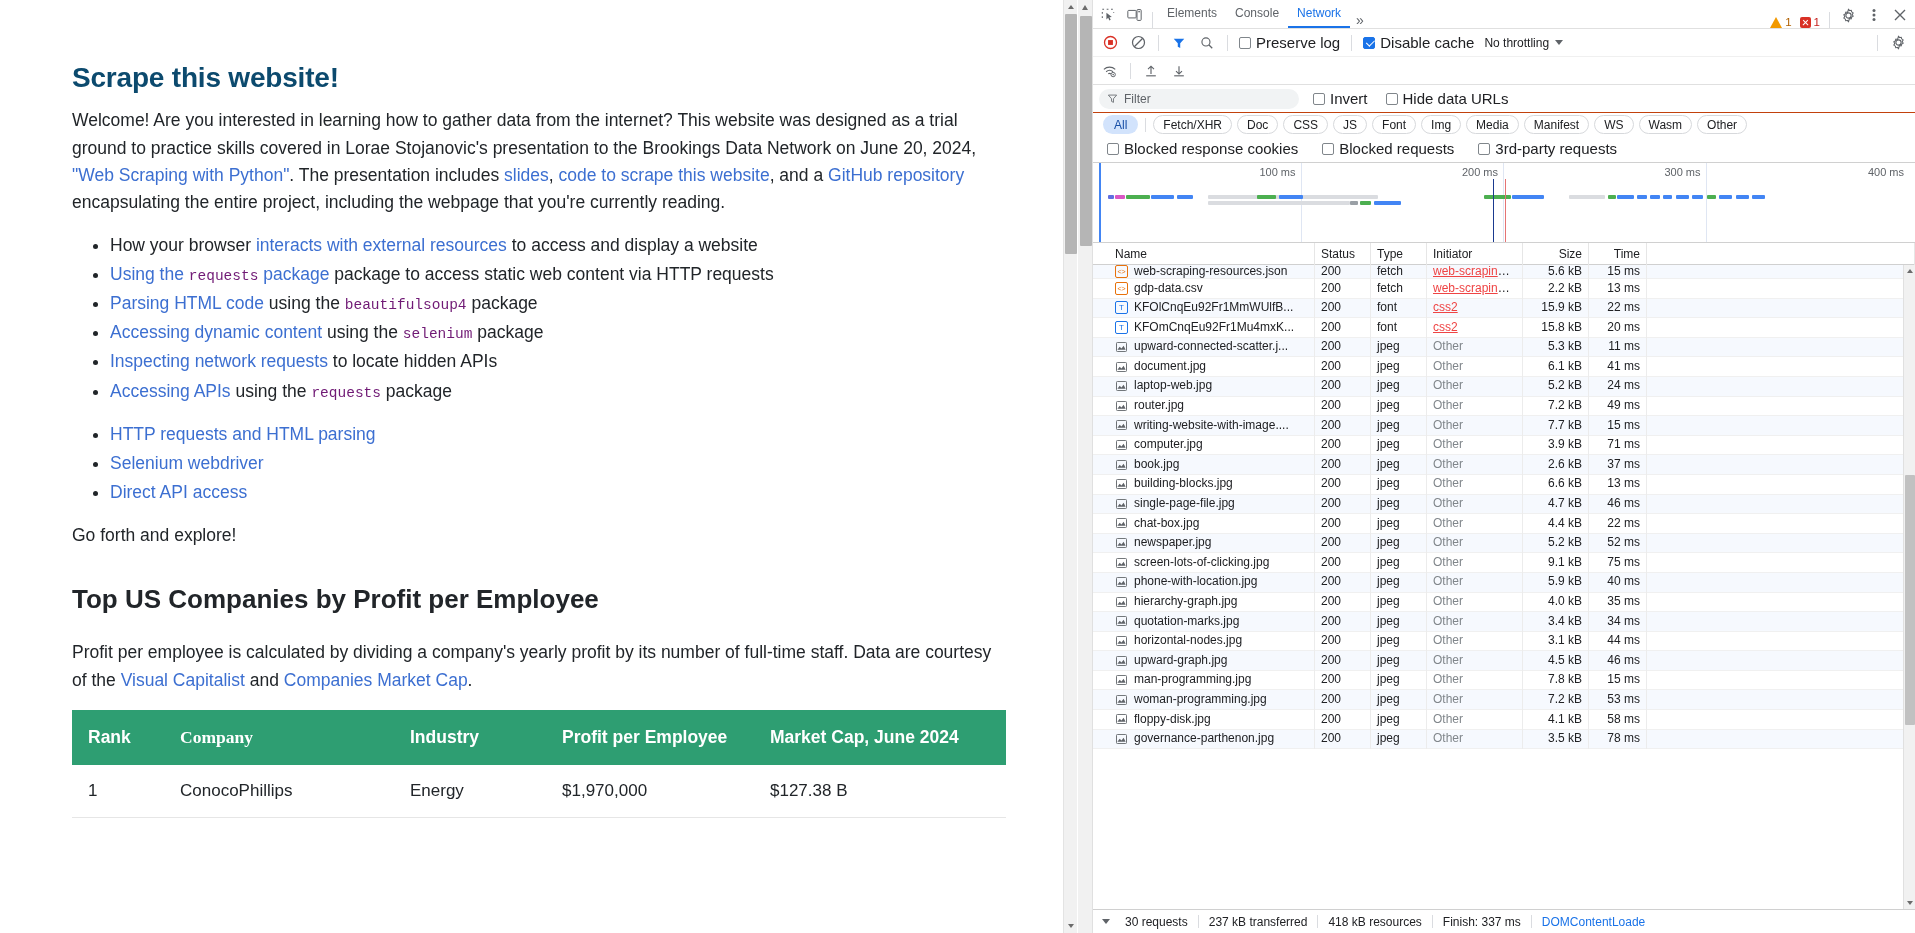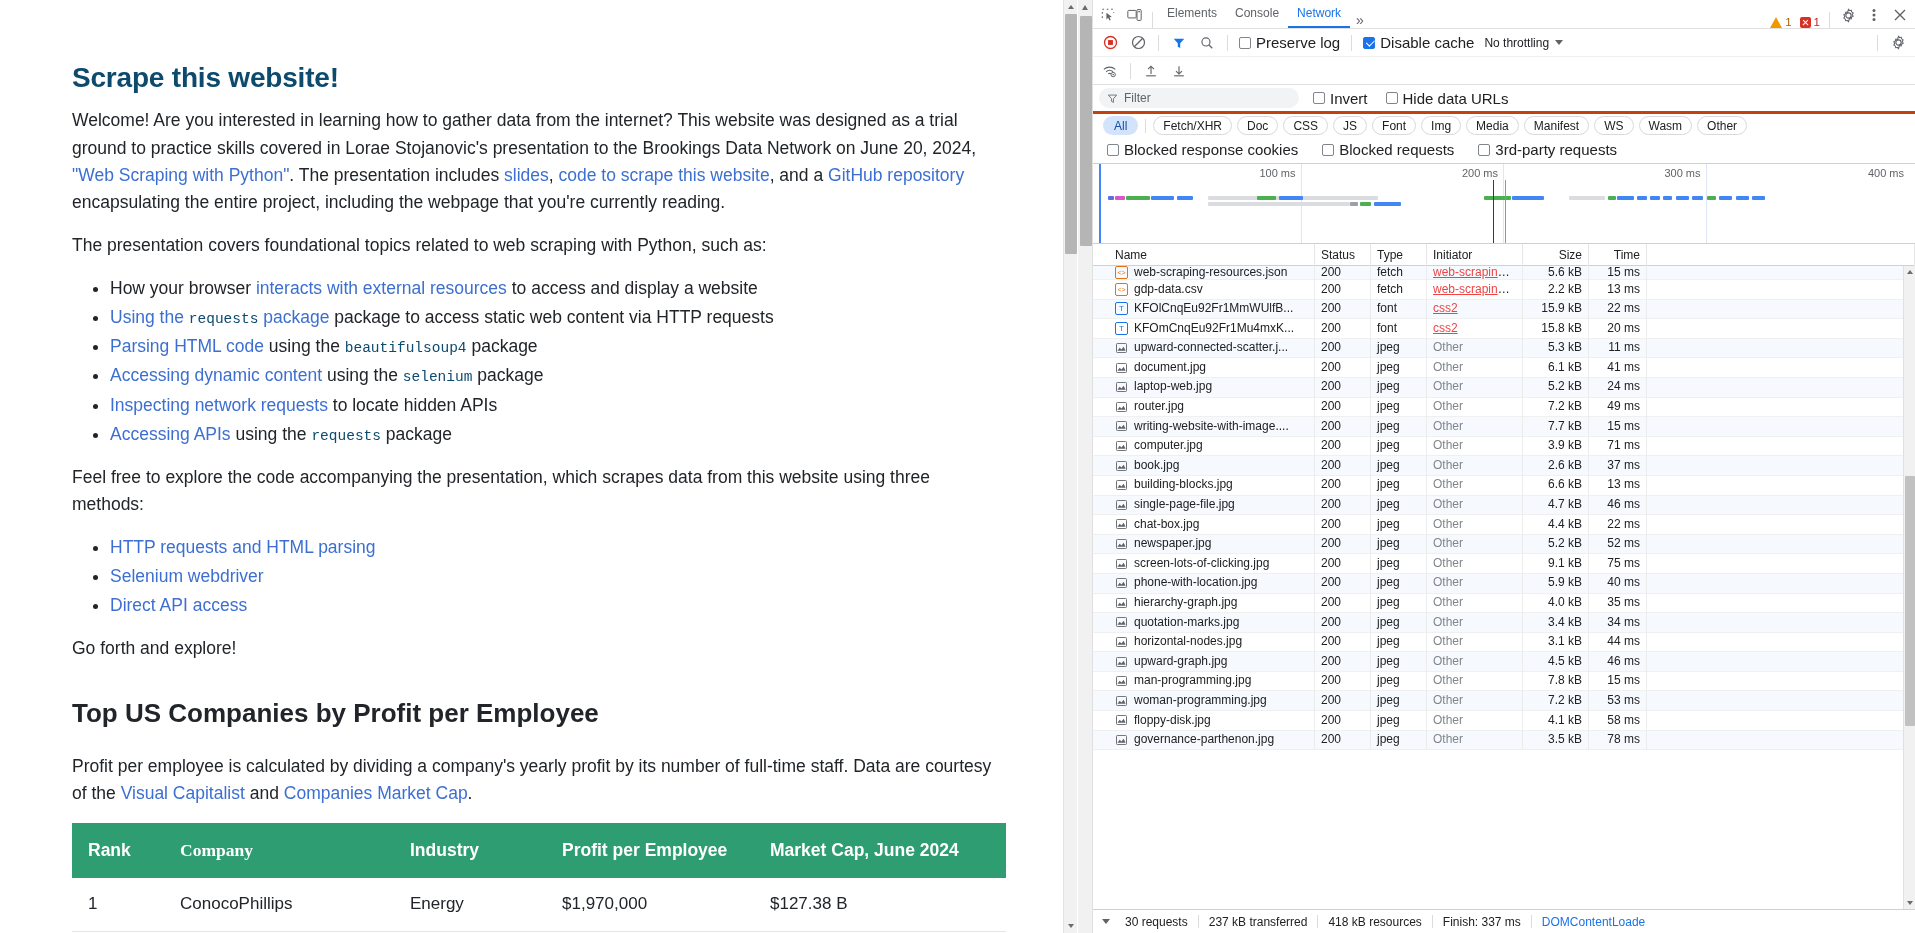--- a/index.html
+++ b/index.html
@@ -36,21 +36,21 @@
     font-size: 26px;
     font-weight: 700;
     margin: 30px 0 20px 0;
     color: #212529;
   }
   p.para { margin: 0 0 16px 0; }
   a.link { color: #3c6fd1; text-decoration: none; }
   code.mono {
     font-family: "Liberation Mono", monospace;
     font-size: 14.5px;
-    color: #0c4a6e;
+    color: #701a75;
   }
   ul.bullets { margin: 0 0 16px 0; padding-left: 38px; }
   ul.bullets li { margin: 0 0 2px 0; }
 
   
   .page-scrollbar {
     position: absolute; top: 0; right: 0;
     width: 14px; height: 933px;
     background: #f1f1f1;
     border-left: 1px solid #e3e3e3;
@@ -185,21 +185,21 @@
     display: flex; align-items: center;
     padding: 0 4px; gap: 2px;
     border-bottom: 1px solid #e0e0e0;
   }
 
   
   .dt-filterbar {
     min-height: 28px;
     display: flex; align-items: center;
     padding: 3px 6px; gap: 10px;
-    border-bottom: 3px solid #c2410c;
+    border-bottom: 1px solid #c2410c;
   }
   .filter-input {
     flex: 1; max-width: 200px;
     height: 20px;
     background: #f1f3f4; border-radius: 10px;
     display: flex; align-items: center; gap: 6px;
     padding: 0 8px;
     color: #5f6368; font-size: 12px;
     cursor: text;
   }
@@ -371,32 +371,30 @@
 
 <div class="app">
 
   <div class="page-pane">
     <div class="page-inner">
 
       <h1 class="page-title">Scrape this website!</h1>
 
       <p class="para"><span>Welcome! Are you interested in learning how to gather data from the internet? This website was designed as a trial ground to practice skills covered in Lorae Stojanovic's presentation to the Brookings Data Network on June 20, 2024, </span><a class="link" href="#">"Web Scraping with Python"</a><span>. The presentation includes </span><a class="link" href="#">slides</a><span>, </span><a class="link" href="#">code to scrape this website</a><span>, and a </span><a class="link" href="#">GitHub repository</a><span> encapsulating the entire project, including the webpage that you're currently reading.</span></p>
 
-      <p class="para">The presentation covers foundational topics related to web scraping with Python, such as:</p>
 
       <ul class="bullets">
         <li><span>How your browser </span><a class="link" href="#">interacts with external resources</a><span> to access and display a website</span></li>
         <li><a class="link" href="#">Using the</a> <code class="mono">requests</code> <a class="link" href="#">package</a><span> package to access static web content via HTTP requests</span></li>
         <li><a class="link" href="#">Parsing HTML code</a><span> using the </span><code class="mono">beautifulsoup4</code><span> package</span></li>
         <li><a class="link" href="#">Accessing dynamic content</a><span> using the </span><code class="mono">selenium</code><span> package</span></li>
         <li><a class="link" href="#">Inspecting network requests</a><span> to locate hidden APIs</span></li>
         <li><a class="link" href="#">Accessing APIs</a><span> using the </span><code class="mono">requests</code><span> package</span></li>
       </ul>
 
-      <p class="para">Feel free to explore the code accompanying the presentation, which scrapes data from this website using three methods:</p>
 
       <ul class="bullets">
         <li><a class="link" href="#">HTTP requests and HTML parsing</a></li>
         <li><a class="link" href="#">Selenium webdriver</a></li>
         <li><a class="link" href="#">Direct API access</a></li>
       </ul>
 
       <p class="para">Go forth and explore!</p>
 
       <h2 class="section-title">Top US Companies by Profit per Employee</h2>

